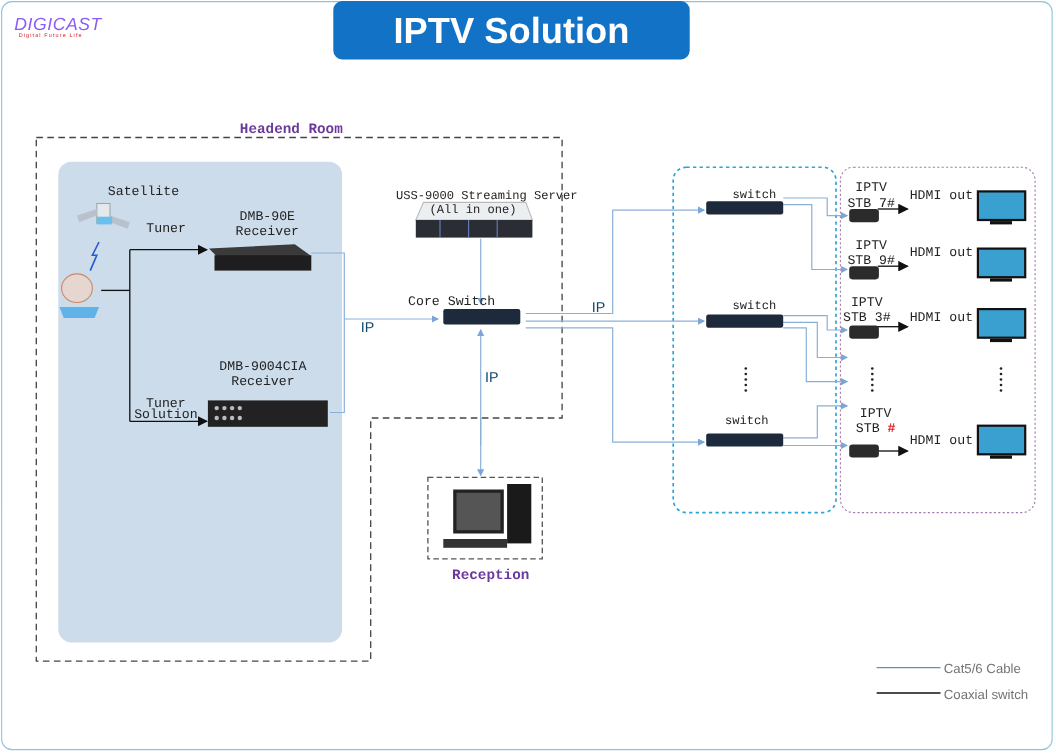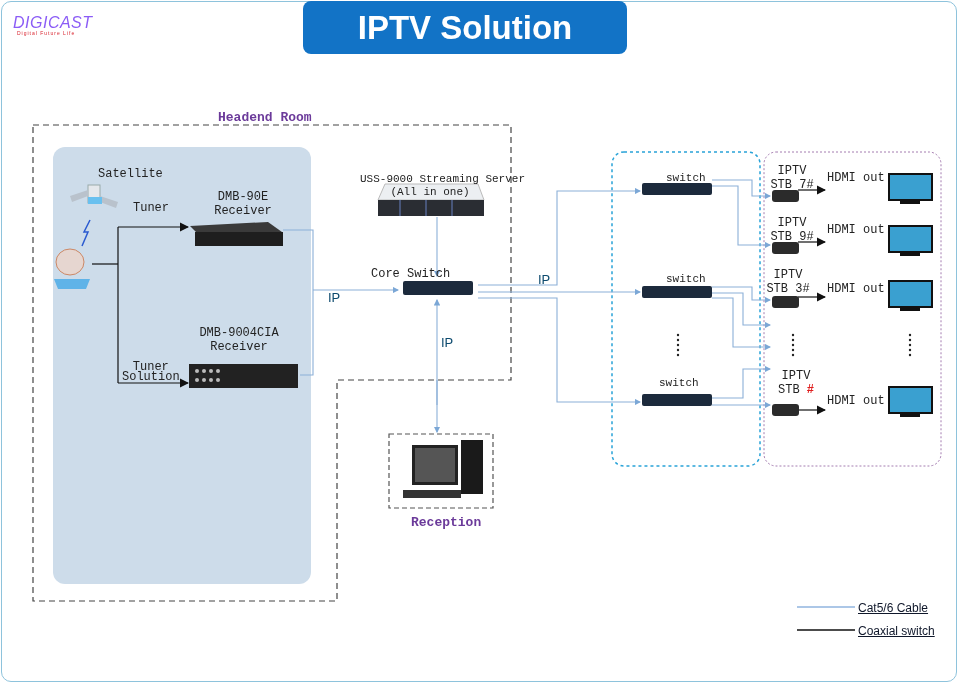--- a/index.html
+++ b/index.html
@@ -7,21 +7,21 @@
   .frame{position:absolute;left:1px;top:1px;width:956px;height:681px;border:1.5px solid #8ec3dc;border-radius:10px;box-sizing:border-box;}
   .logo{position:absolute;left:13px;top:14px;}
   .logo .brand{font-weight:normal;font-style:italic;color:#8b5cf6;font-size:16px;letter-spacing:0.5px;}
   .logo .tag{font-size:5px;color:#d9232e;letter-spacing:1px;margin-left:4px;margin-top:-2px;}
   .title-box{position:absolute;left:303px;top:1px;width:324px;height:53px;background:#1273c6;border-radius:8px;display:flex;align-items:center;justify-content:center;}
   .title-box span{color:#fff;font-weight:bold;font-size:33px;}
   .lbl{position:absolute;font-size:12px;color:#222;text-align:center;line-height:14px;white-space:nowrap;font-family:Liberation Mono, monospace;}
   .ip{position:absolute;font-size:13px;color:#0c4a6e;}
   .purple{color:#6b3a9a;font-weight:bold;font-size:13px;}
   svg.main{position:absolute;left:0;top:0;}
-  .legend-lbl{position:absolute;font-size:12px;color:#0f172a;text-decoration:underline;}
+  .legend-lbl{position:absolute;font-size:12px;color:#737373;}
 </style>
 </head>
 <body>
 
 <div class="frame"></div>
 
 <div class="logo">
   <div class="brand">DIGICAST</div>
   <div class="tag">Digital Future Life</div>
 </div>

